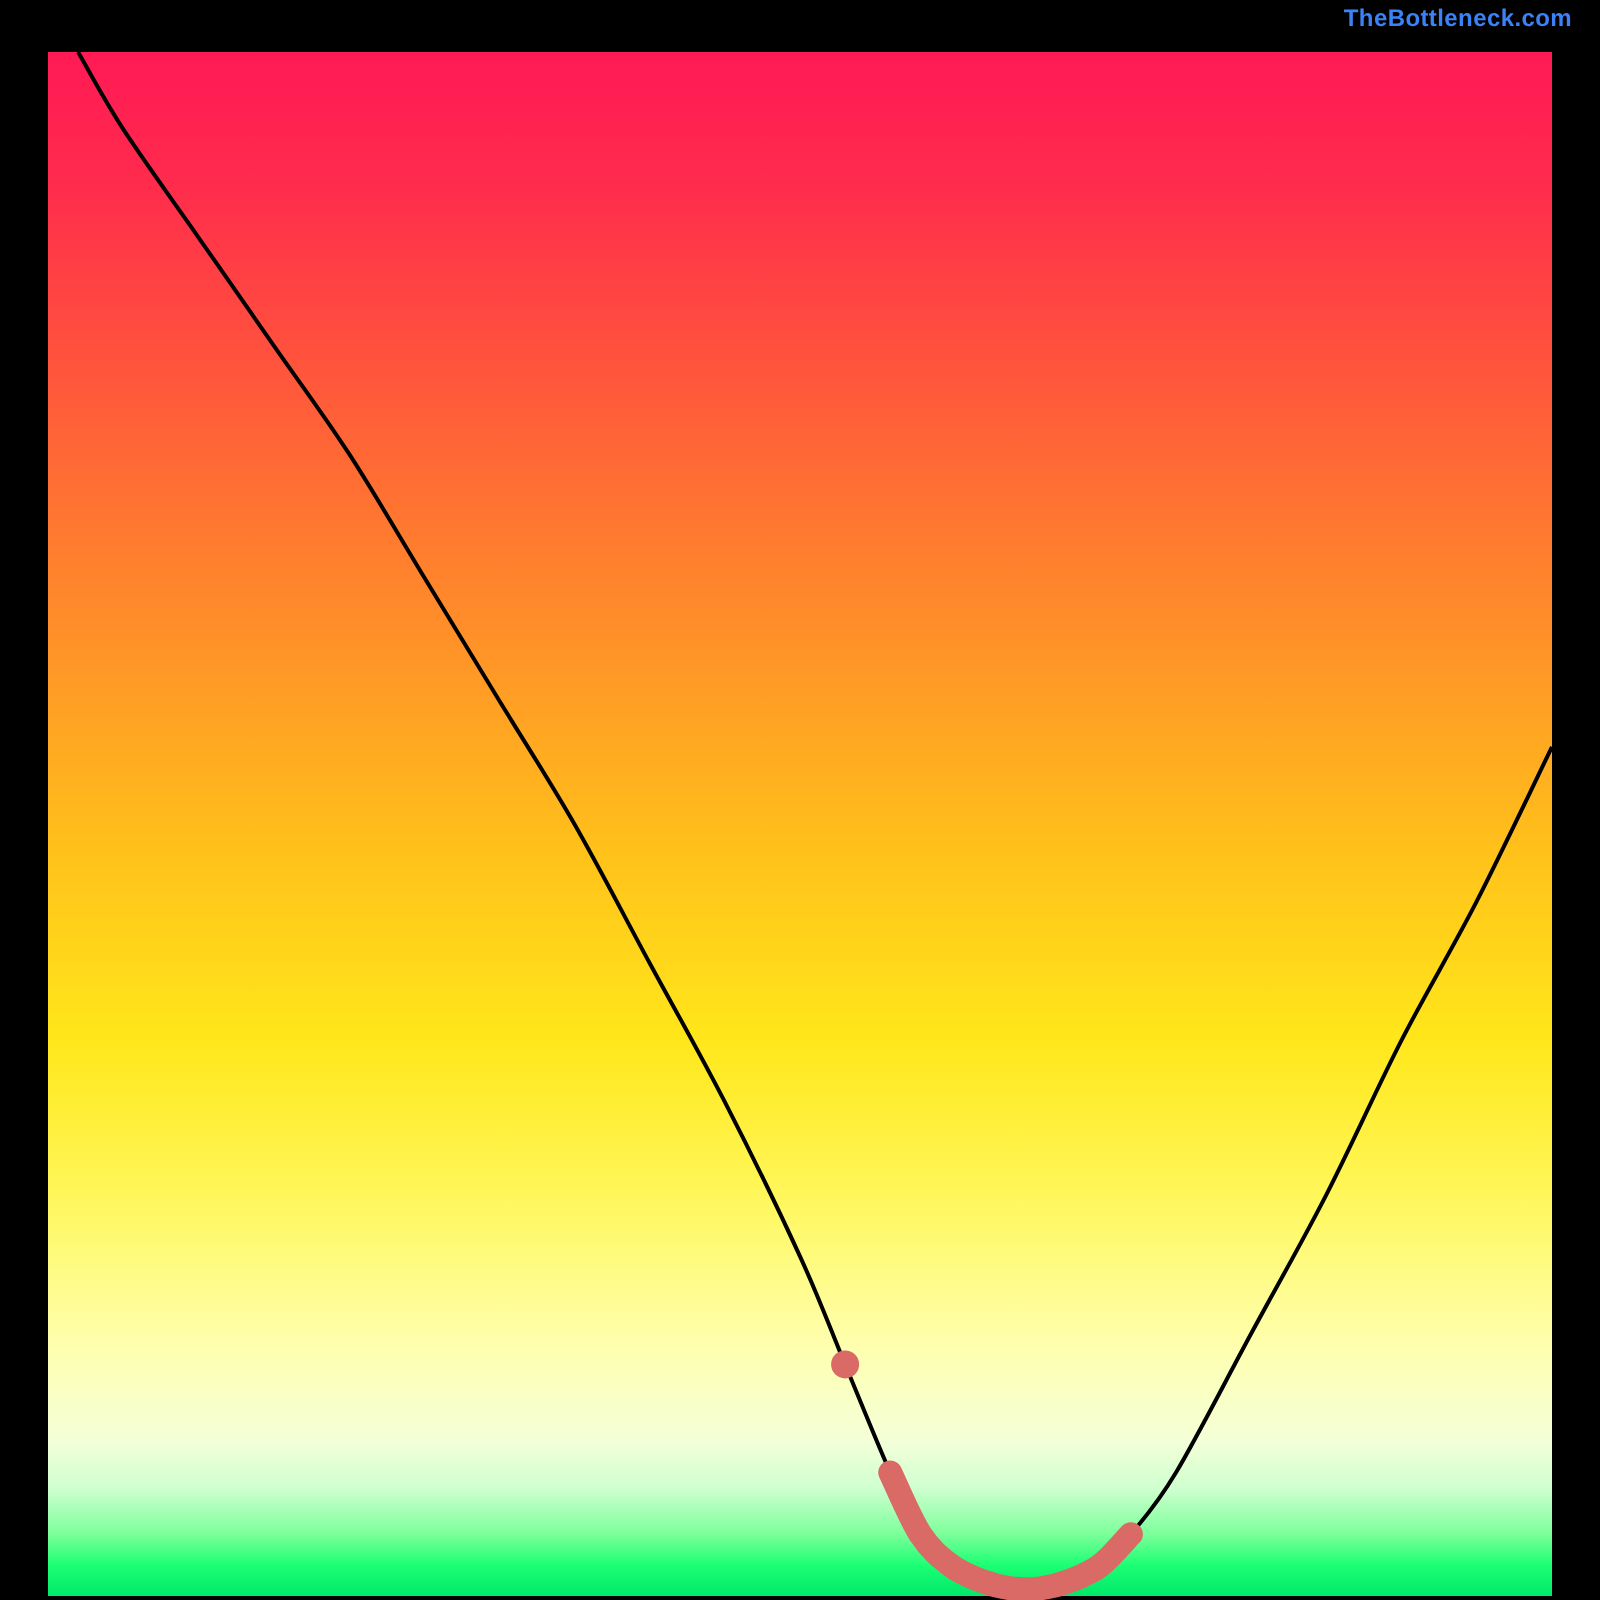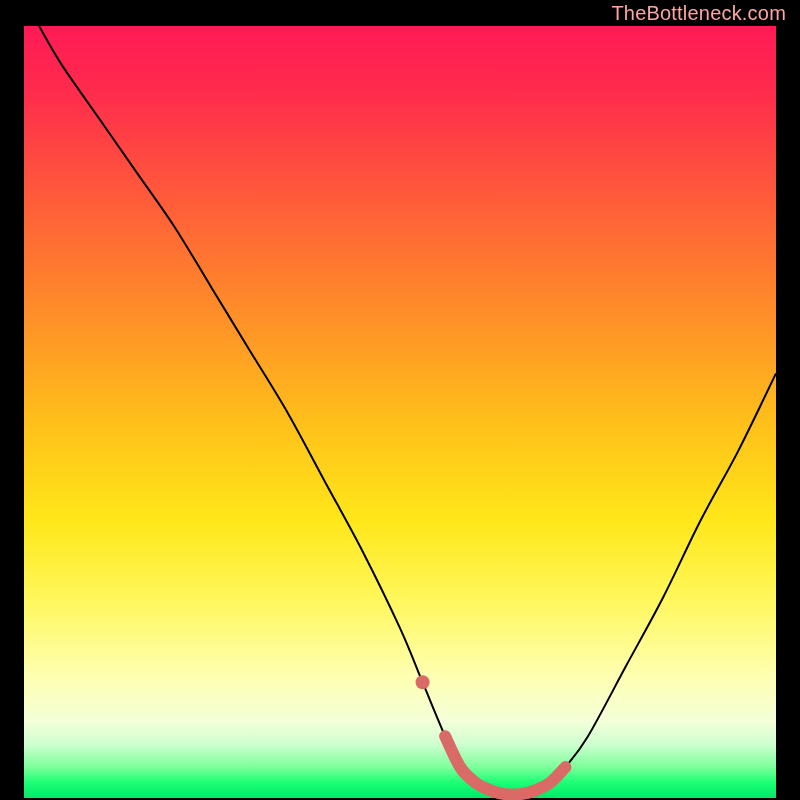--- a/index.html
+++ b/index.html
@@ -40,23 +40,23 @@
       #cfffd0 93%,
       #7cff9a 96%,
       #1cff74 98%,
       #00e86a 100%
     );
   }
   .watermark {
     position: absolute;
     top: 2px;
     right: 14px;
-    color: #fca5a5;
-    font-size: 20px;
-    font-weight: 400;
+    color: #3b82f6;
+    font-size: 12px;
+    font-weight: 700;
     letter-spacing: 0.2px;
     user-select: none;
   }
   svg.curve {
     position: absolute;
     left: 12px;
     top: 2px;
     width: 752px;
     height: 772px;
     overflow: visible;

